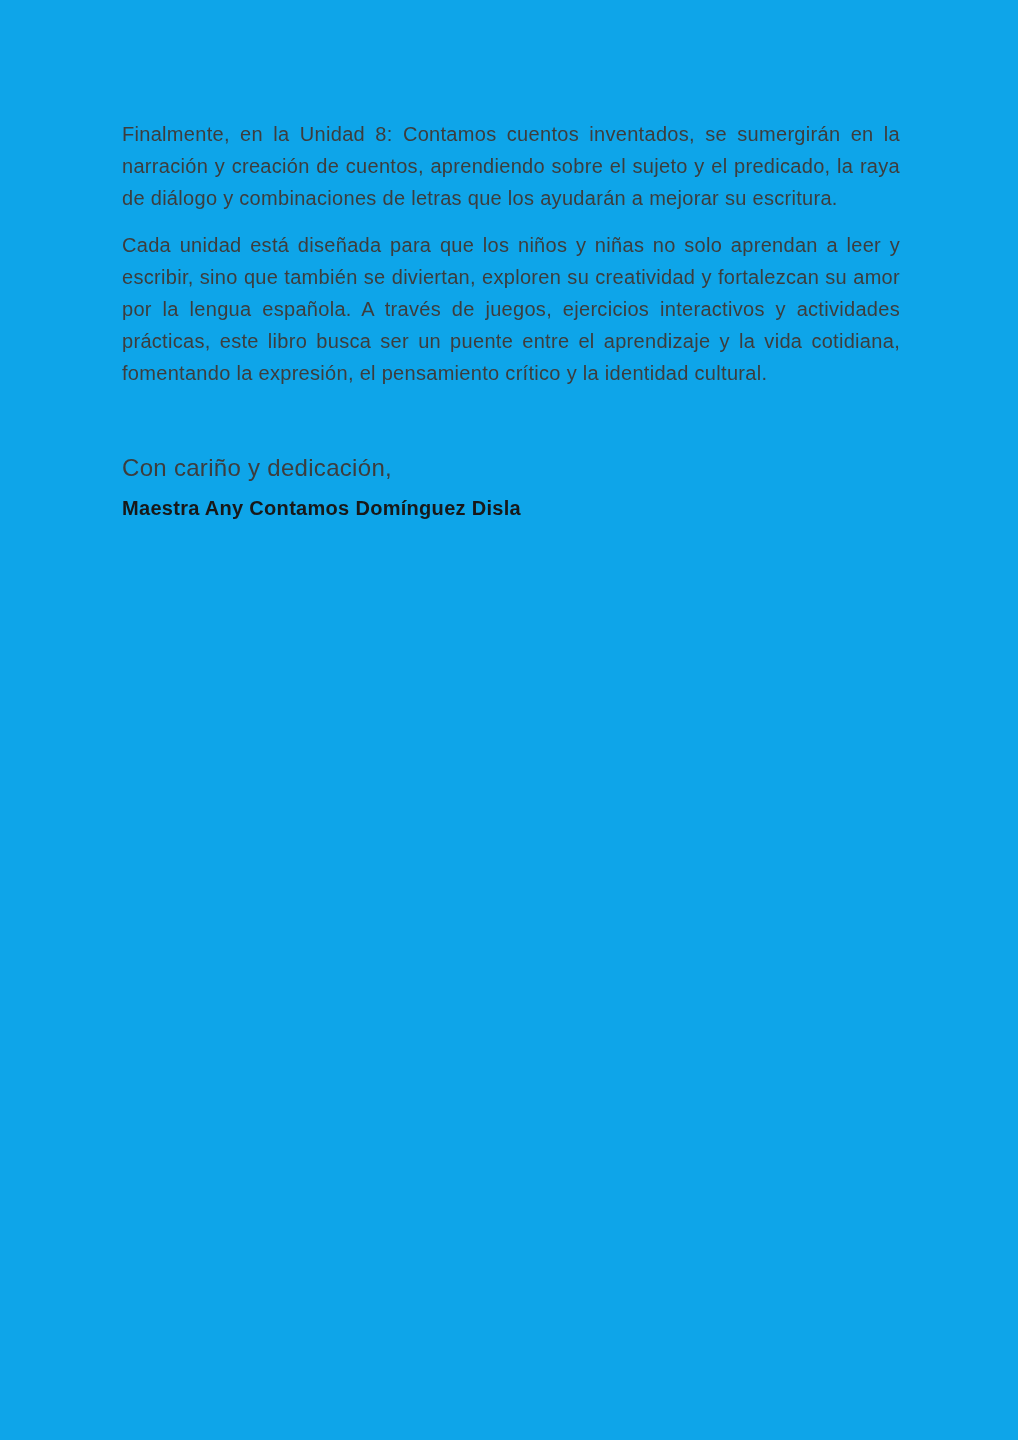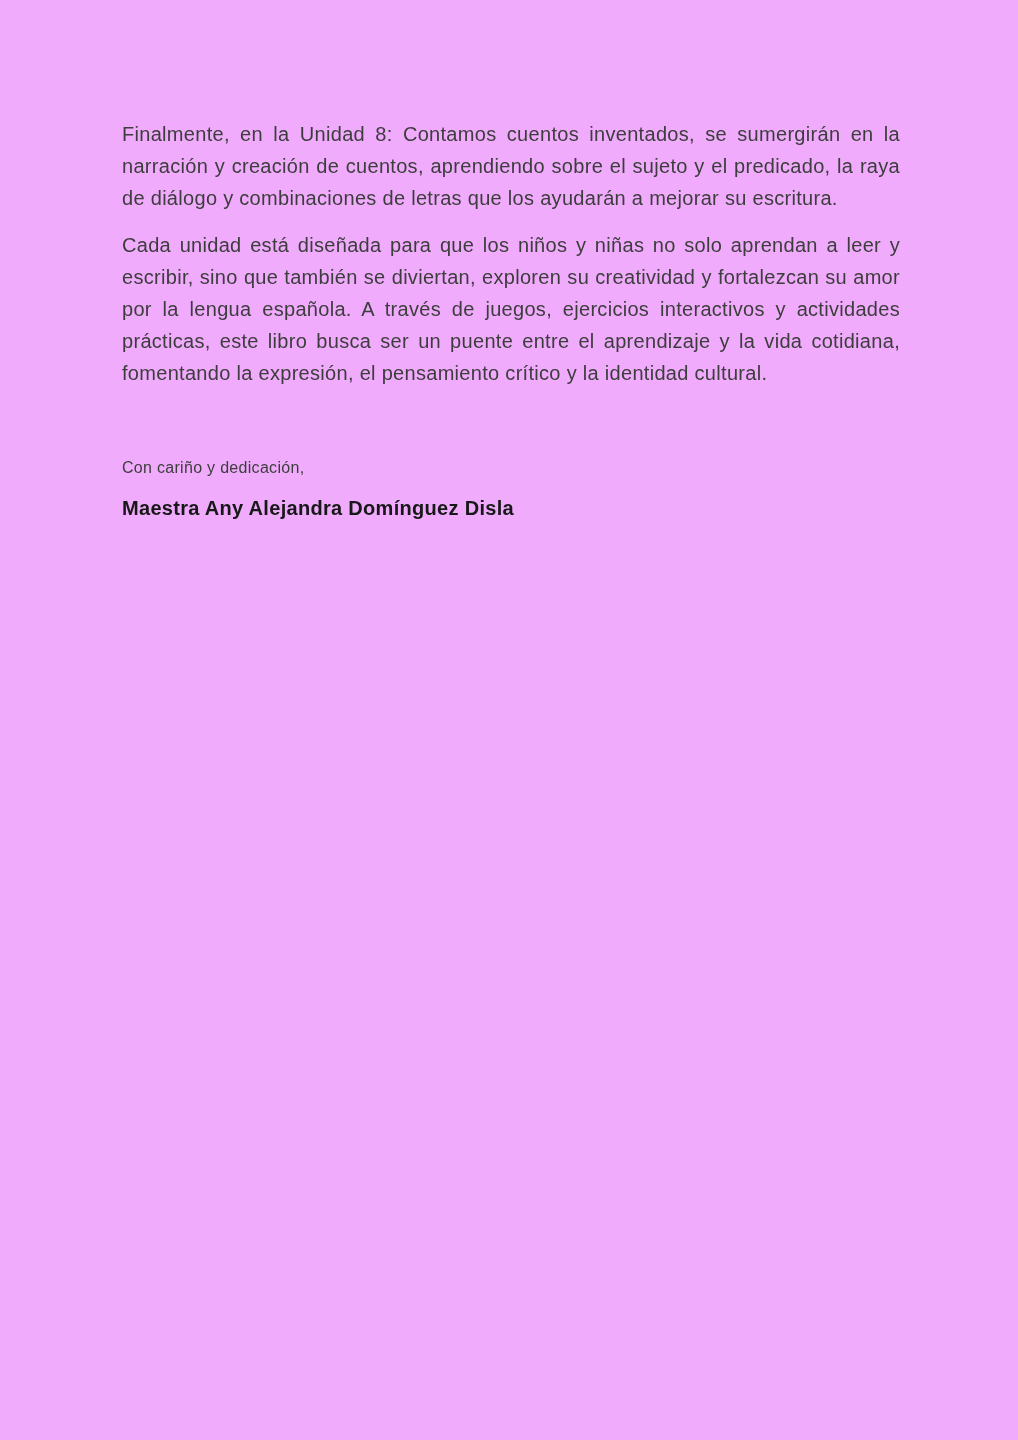--- a/index.html
+++ b/index.html
@@ -4,40 +4,40 @@
 <style>
   html, body {
     margin: 0;
     padding: 0;
     background: #ffffff;
   }
   .page {
     position: relative;
     width: 1018px;
     height: 1440px;
-    background: #f0abfc;
+    background: #0ea5e9;
     overflow: hidden;
     font-family: "Liberation Sans", "DejaVu Sans", sans-serif;
   }
   .content {
     position: absolute;
     left: 122px;
     top: 118px;
     width: 778px;
   }
   .para {
     font-size: 20px;
     line-height: 32px;
     letter-spacing: 0.3px;
     color: #3d3d3d;
     text-align: justify;
     margin: 0 0 15px 0;
   }
   .closing {
-    font-size: 16px;
+    font-size: 24px;
     line-height: 32px;
     letter-spacing: 0.3px;
     color: #3d3d3d;
     text-align: left;
     margin: 63px 0 0 0;
   }
   .signature {
     font-size: 20px;
     line-height: 32px;
     letter-spacing: 0.3px;
@@ -48,15 +48,15 @@
   }
 </style>
 </head>
 <body>
 
 <div class="page">
   <div class="content">
     <p class="para">Finalmente, en la Unidad 8: Contamos cuentos inventados, se sumergirán en la narración y creación de cuentos, aprendiendo sobre el sujeto y el predicado, la raya de diálogo y combinaciones de letras que los ayudarán a mejorar su escritura.</p>
     <p class="para">Cada unidad está diseñada para que los niños y niñas no solo aprendan a leer y escribir, sino que también se diviertan, exploren su creatividad y fortalezcan su amor por la lengua española. A través de juegos, ejercicios interactivos y actividades prácticas, este libro busca ser un puente entre el aprendizaje y la vida cotidiana, fomentando la expresión, el pensamiento crítico y la identidad cultural.</p>
     <p class="closing">Con cariño y dedicación,</p>
-    <p class="signature">Maestra Any Alejandra Domínguez Disla</p>
+    <p class="signature">Maestra Any Contamos Domínguez Disla</p>
   </div>
 </div>
 
 </body></html>

